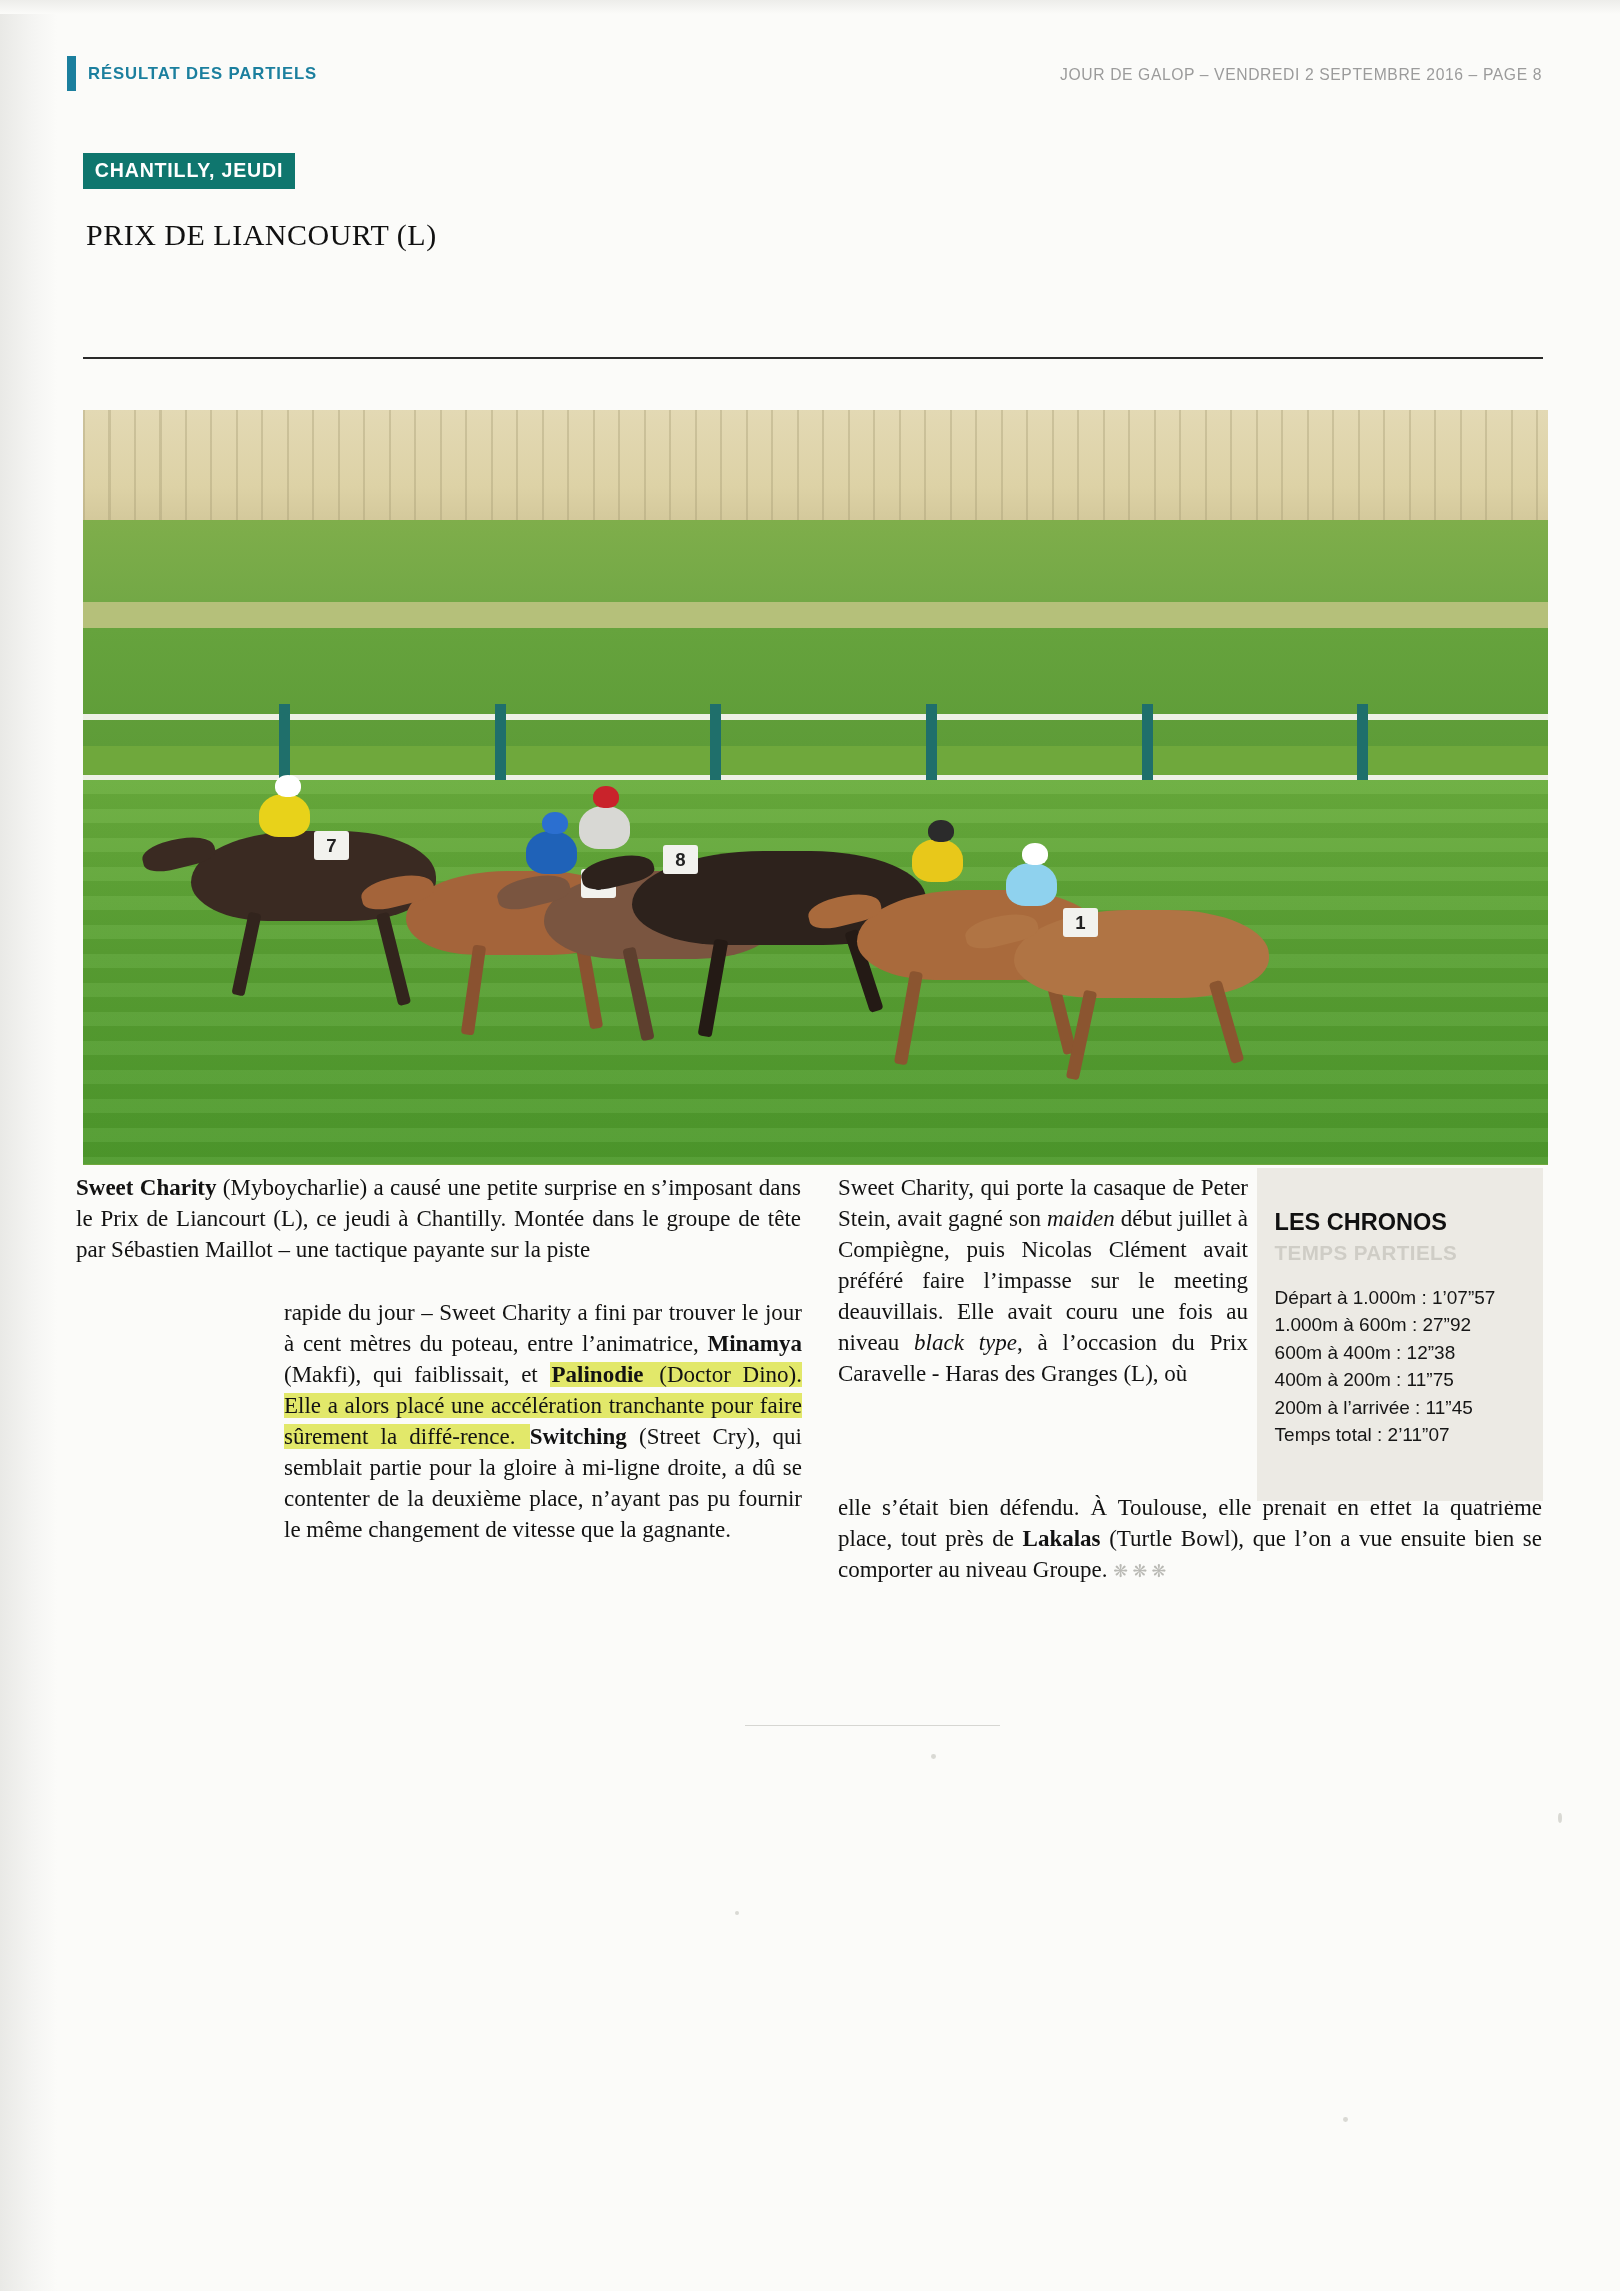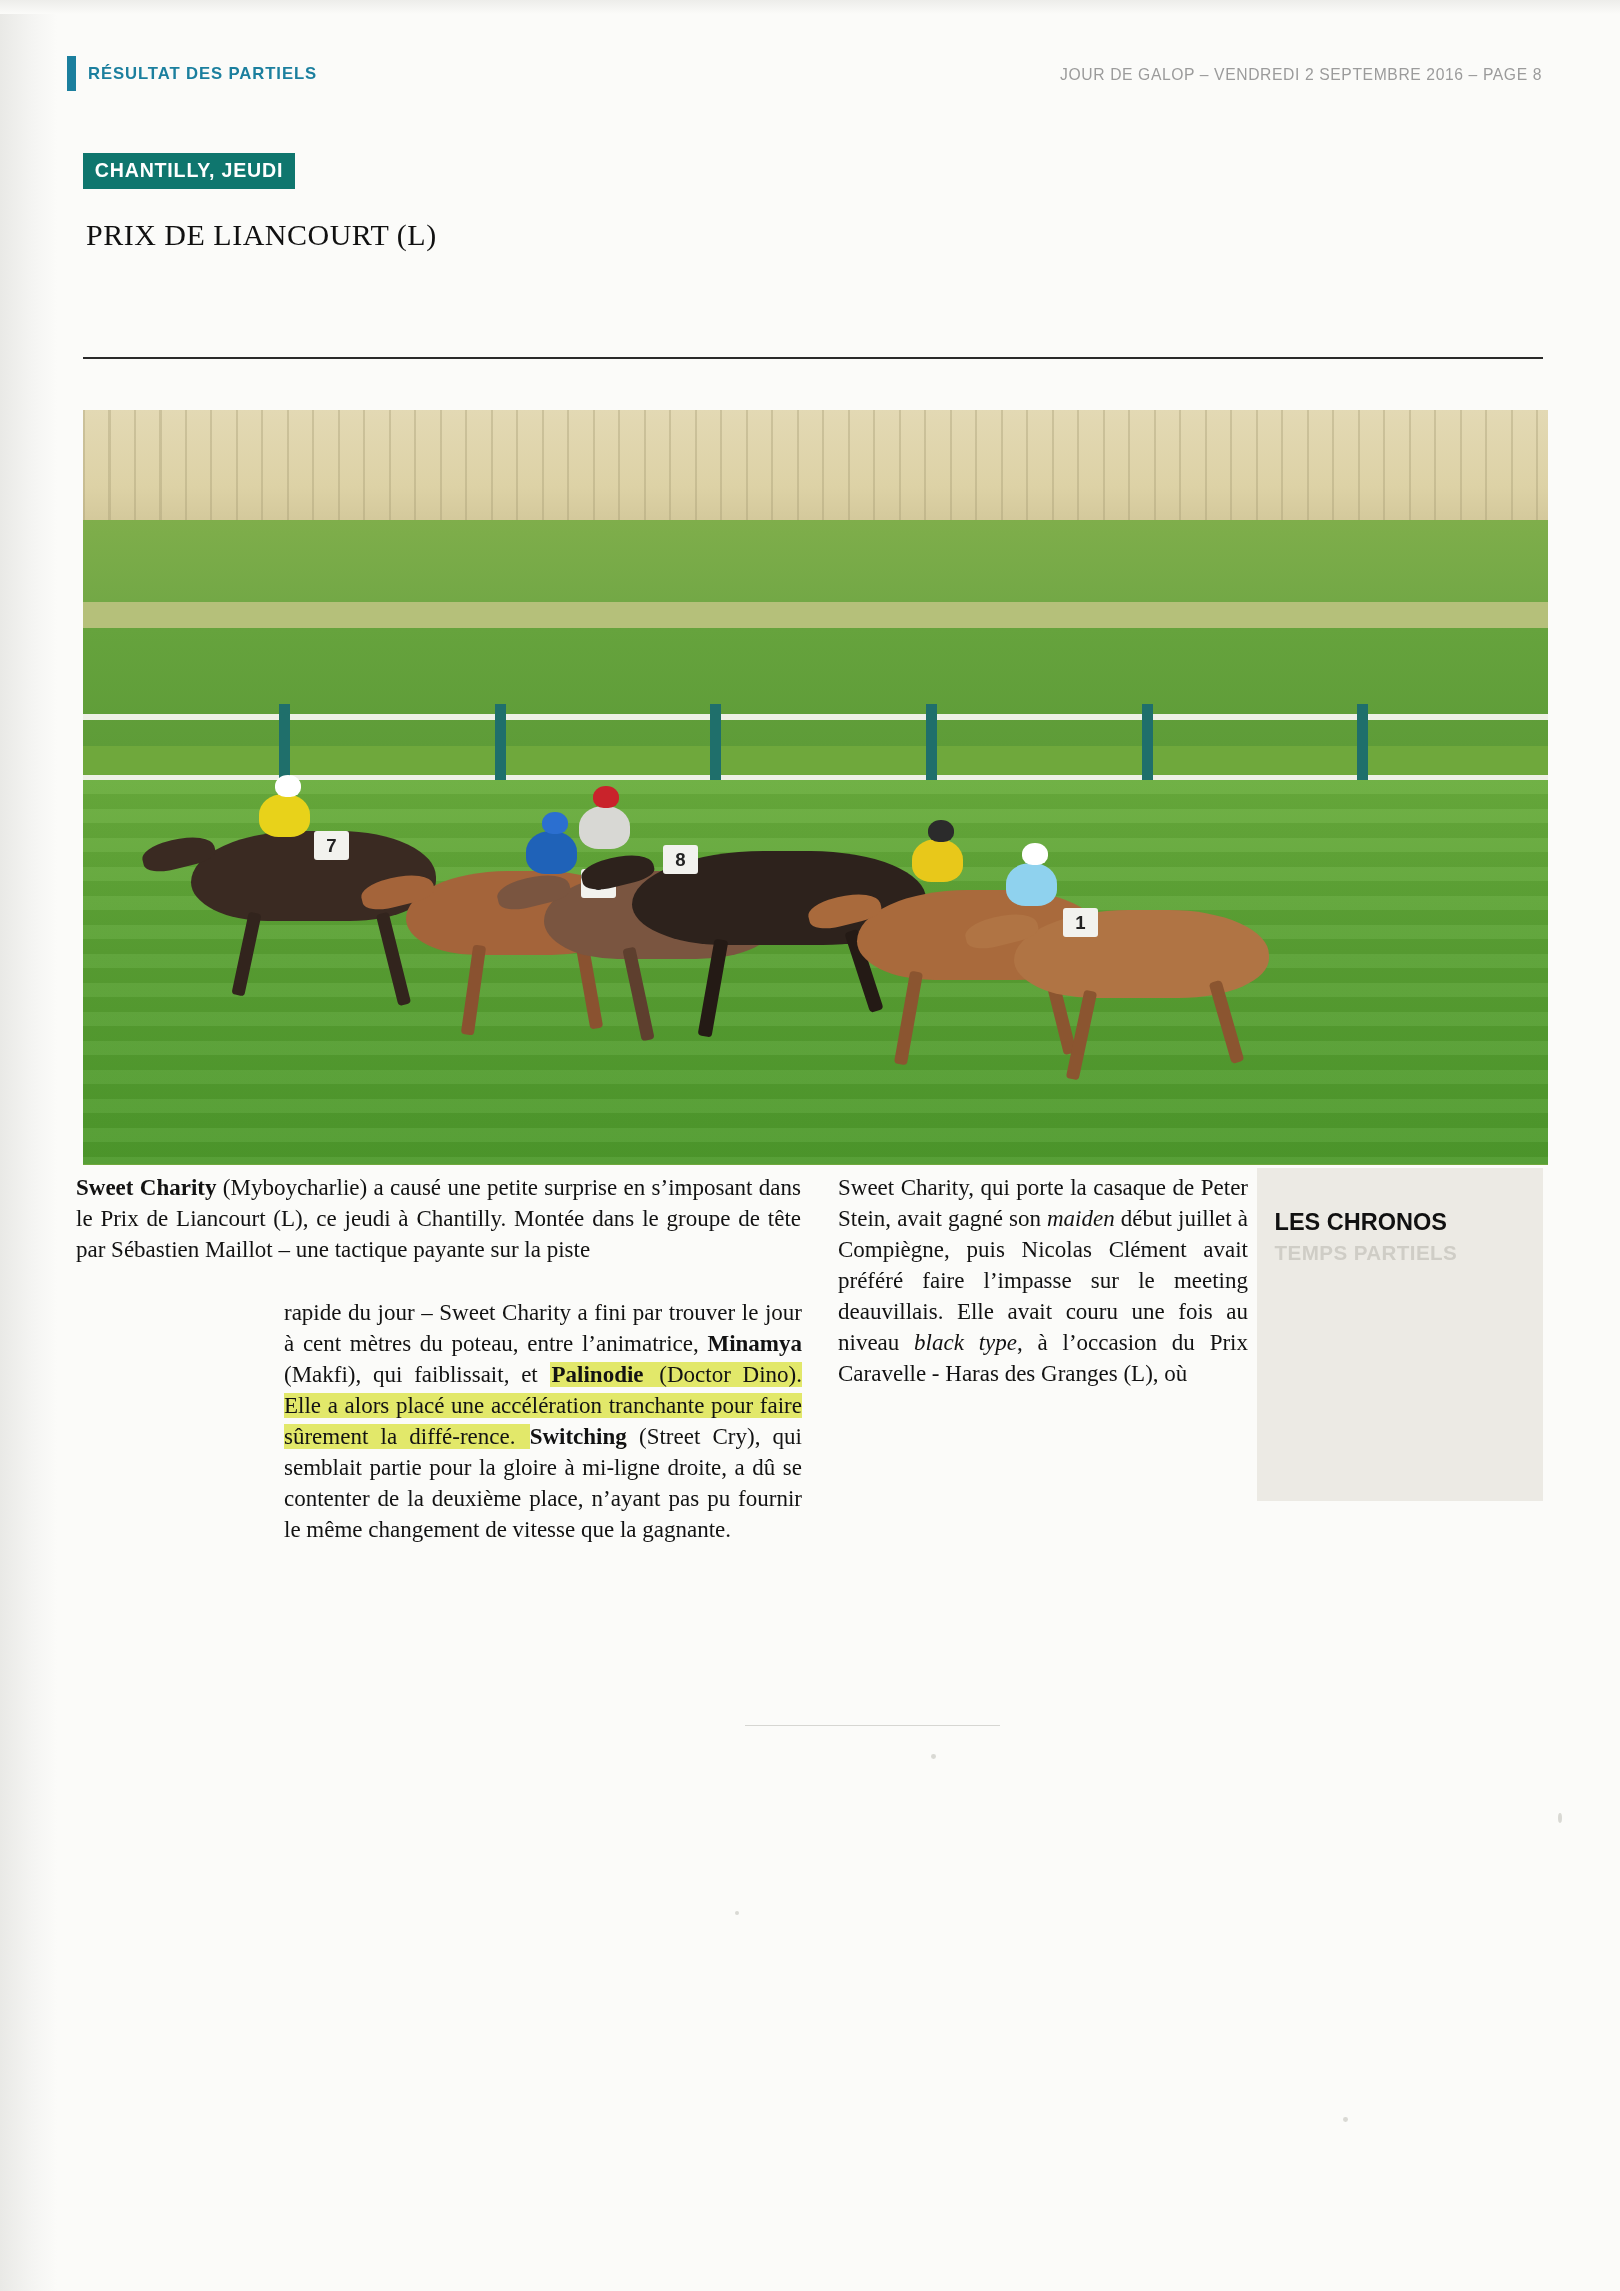--- a/index.html
+++ b/index.html
@@ -396,24 +396,35 @@
     <div class="wrapped">
       <span>rapide du jour – Sweet Charity a fini par trouver le jour à cent mètres du poteau, entre l’animatrice, </span><span class="b">Minamya</span><span> (Makfi), qui faiblissait, et </span><span class="b hl">Palinodie</span><span class="hl"> (Doctor Dino). Elle a alors placé une accélération tranchante pour faire sûrement la diffé-rence. </span><span class="b">Switching</span><span> (Street Cry), qui semblait partie pour la gloire à mi-ligne droite, a dû se contenter de la deuxième place, n’ayant pas pu fournir le même changement de vitesse que la gagnante.</span>
     </div>
   </div>
 
 
   <div class="col col2">
     <span>Sweet Charity, qui porte la casaque de Peter Stein, avait gagné son </span><span class="it">maiden</span><span> début juillet à Compiègne, puis Nicolas Clément avait préféré faire l’impasse sur le meeting deauvillais. Elle avait couru une fois au niveau </span><span class="it">black type</span><span>, à l’occasion du Prix Caravelle - Haras des Granges (L), où</span>
   </div>
 
+  <div class="col col2-wide">
+    <span>elle s’était bien défendu. À Toulouse, elle prenait en effet la quatrième place, tout près de </span><span class="b">Lakalas</span><span> (Turtle Bowl), que l’on a vue ensuite bien se comporter au niveau Groupe. </span><span style="color:#b9b9b4; font-size:17.6px;">❋ ❋ ❋</span>
+  </div>
 
   <div class="chronos">
     <div class="chronos-title">LES CHRONOS</div>
     <div class="chronos-sub">TEMPS PARTIELS</div>
+    <div class="chronos-list">
+      <div>Départ à 1.000m : 1’07”57</div>
+      <div>1.000m à 600m : 27”92</div>
+      <div>600m à 400m : 12”38</div>
+      <div>400m à 200m : 11”75</div>
+      <div>200m à l’arrivée : 11”45</div>
+      <div>Temps total : 2’11”07</div>
+    </div>
   </div>
 
   <div class="footer-rule"></div>
 
   <div class="speck" style="left:931px; top:1754px; width:4.9px; height:4.9px;"></div>
   <div class="speck" style="left:1558px; top:1813px; width:3.9px; height:9.8px;"></div>
   <div class="speck" style="left:735px; top:1911px; width:3.9px; height:3.9px;"></div>
   <div class="speck" style="left:1343px; top:2117px; width:4.9px; height:4.9px;"></div>
 </div>
 

